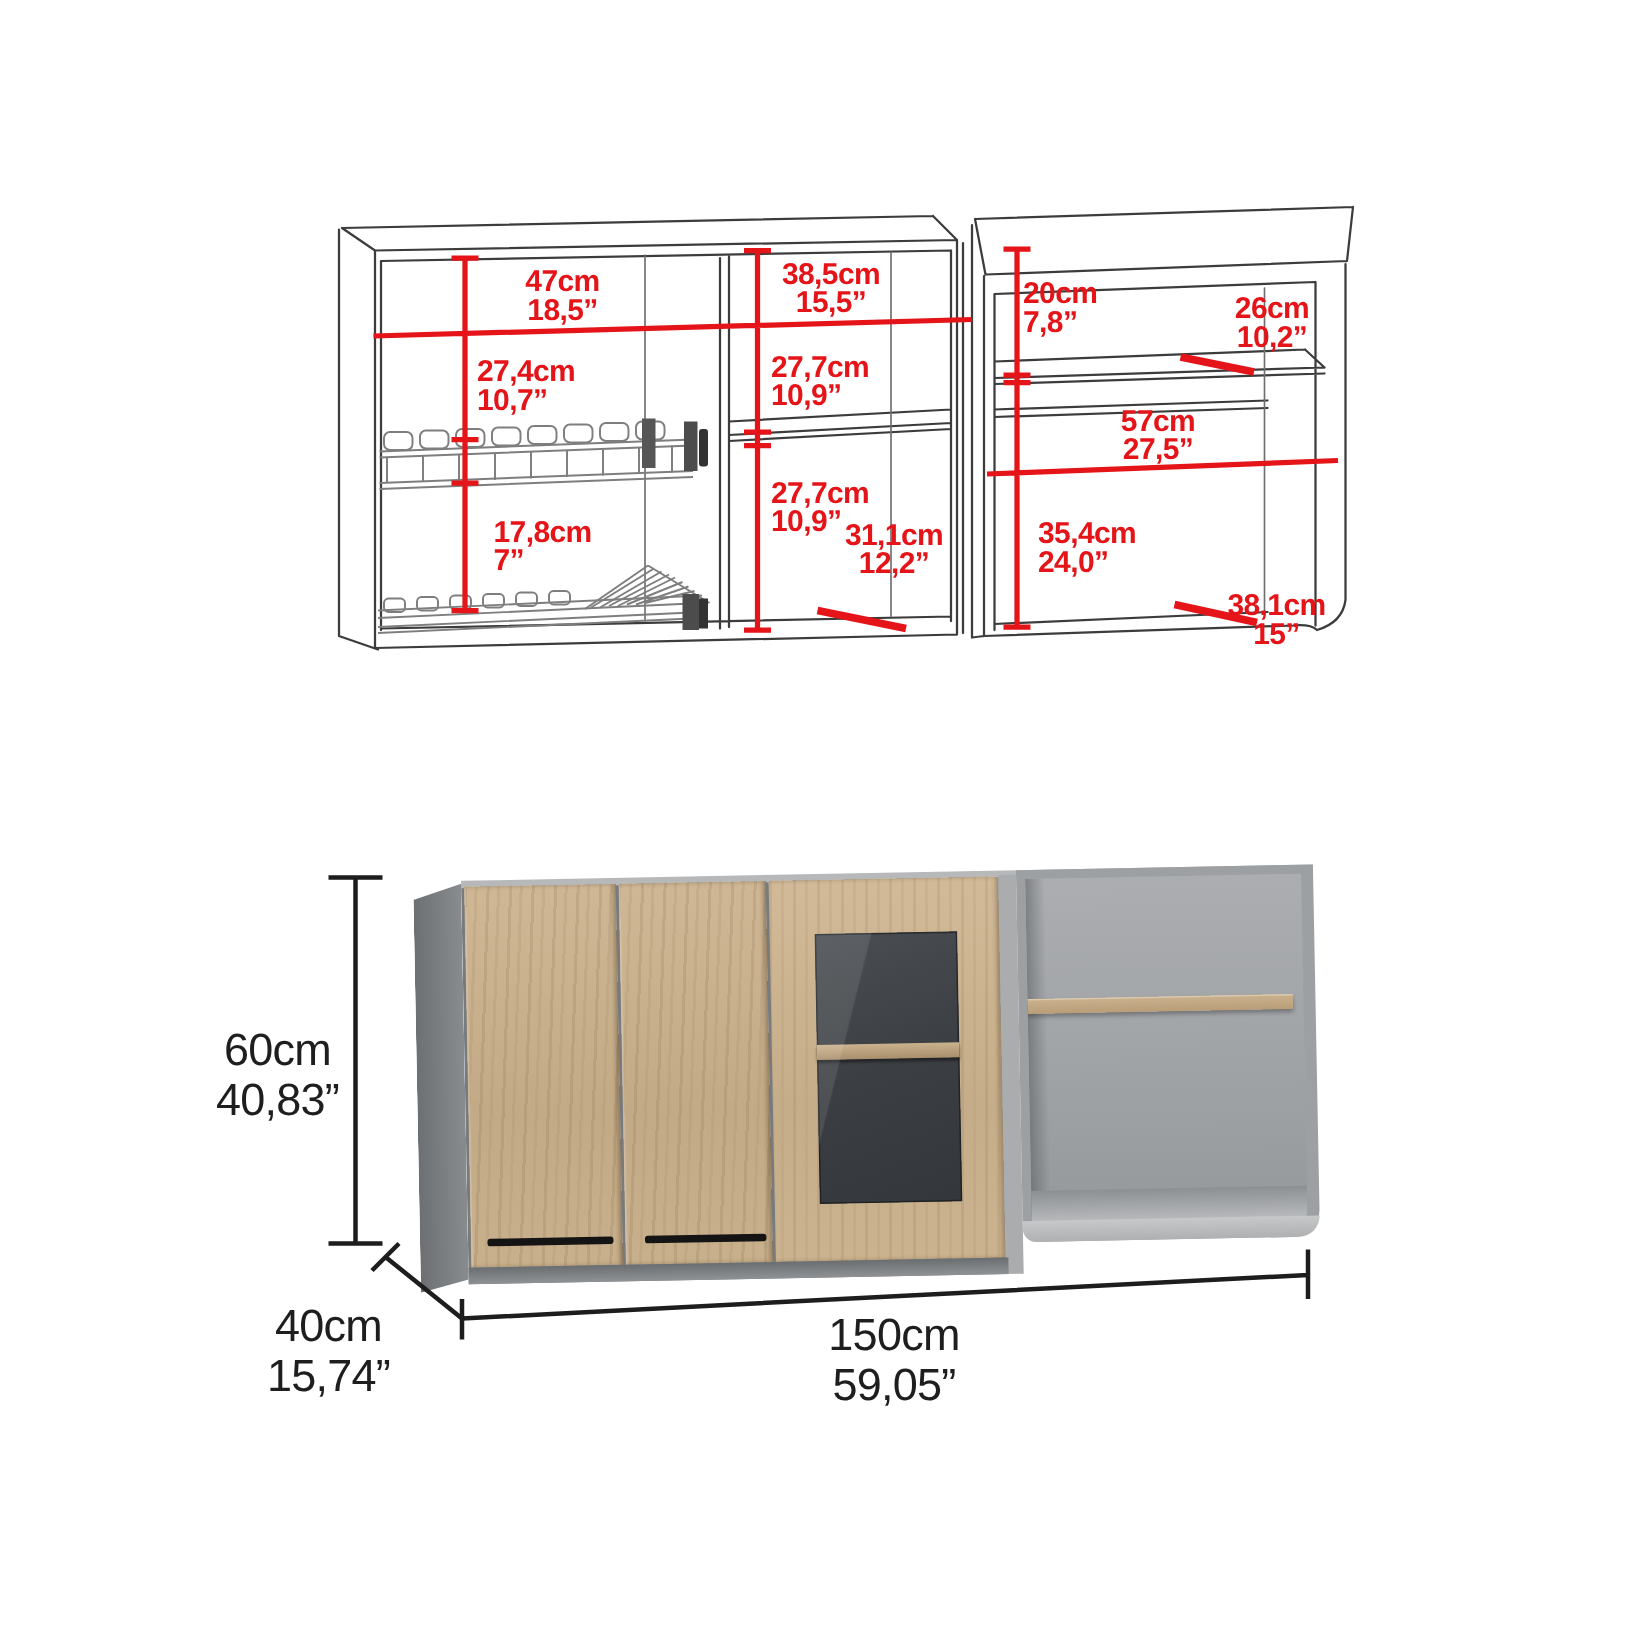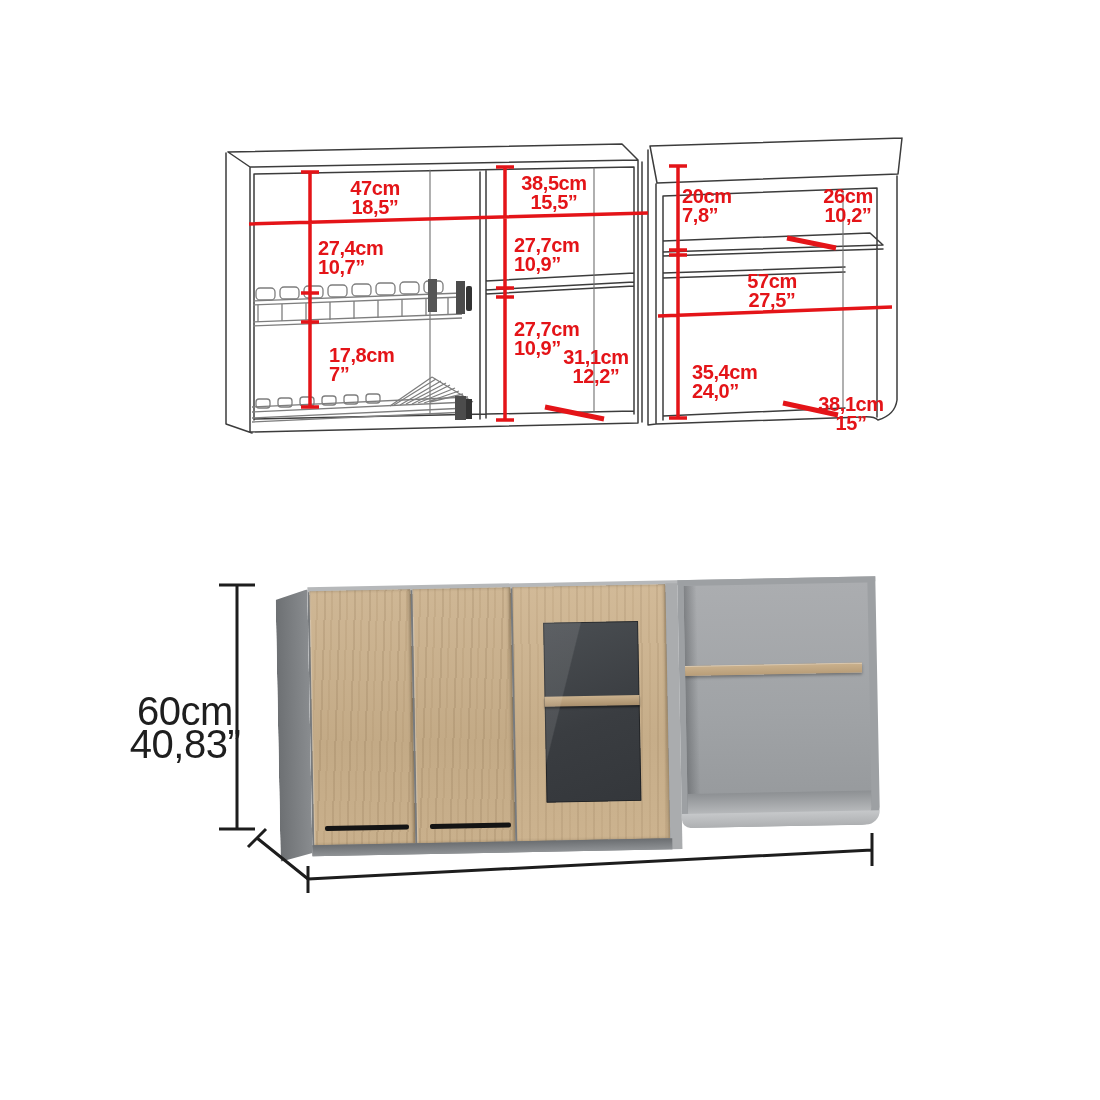--- a/index.html
+++ b/index.html
@@ -6,22 +6,22 @@
   .stage{position:relative;width:1070px;height:1100px;background:#ffffff;overflow:hidden;
          font-family:"Liberation Sans",sans-serif;}
   svg{position:absolute;left:0;top:0;}
 
   
   .rlabel{position:absolute;color:#e41418;font-weight:700;font-size:20px;line-height:19px;
           letter-spacing:-0.4px;white-space:nowrap;}
   .rlabel.center{transform:translateX(-50%);text-align:center;}
 
   
-  .blabel{position:absolute;color:#1e1e1e;font-size:40px;line-height:33px;
-          letter-spacing:-0.5px;white-space:nowrap;transform:translateX(-50%);text-align:center;margin-top:11px;}
+  .blabel{position:absolute;color:#1e1e1e;font-size:30px;line-height:33px;
+          letter-spacing:-0.5px;white-space:nowrap;transform:translateX(-50%);text-align:center;}
 
   
   .cabinet{position:absolute;left:276px;top:576px;width:612px;height:292px;
            transform:rotate(-1.1deg);transform-origin:306px 146px;}
   .cabinet *{position:absolute;}
   .cab-side{left:2px;top:8px;width:32px;height:272px;
             clip-path:polygon(0 3.7%,100% 0,100% 97%,0 100%);
             background:linear-gradient(90deg,#6d7073,#898c8f);}
   .cab-top-edge{left:34px;top:6px;width:568px;height:5px;background:#b6b8ba;}
   .cab-carcass{left:34px;top:9px;width:360px;height:266px;background:#787b7e;}
@@ -166,29 +166,29 @@
     <span>10,9”</span>
   </div>
   <div class="rlabel center" style="left:596px;top:348px;">
     <span>31,1cm</span><br>
     <span>12,2”</span>
   </div>
   <div class="rlabel" style="left:682px;top:187px;">
     <span>20cm</span><br>
     <span>7,8”</span>
   </div>
-  <div class="rlabel center" style="left:848px;top:187px;text-align:center;">
+  <div class="rlabel center" style="left:848px;top:197px;text-align:center;">
     <span>26cm</span><br>
     <span>10,2”</span>
   </div>
   <div class="rlabel center" style="left:772px;top:272px;">
     <span>57cm</span><br>
     <span>27,5”</span>
   </div>
-  <div class="rlabel" style="left:692px;top:363px;">
+  <div class="rlabel" style="left:692px;top:347px;">
     <span>35,4cm</span><br>
     <span>24,0”</span>
   </div>
   <div class="rlabel center" style="left:851px;top:363px;margin-top:32px;">
     <span>38,1cm</span><br>
     <span>15”</span>
   </div>
 
   <div class="cabinet">
     <div class="cab-side"></div>
@@ -221,14 +221,22 @@
       <path d="M237,585 V829 M219,585 H255 M219,829 H255"></path>
       <path d="M257,838 L308,879 M248,847 L266,829"></path>
       <path d="M308,879 L872,850 M308,866 V893 M872,833 V866"></path>
     </g>
   </svg>
 
   <div class="blabel" style="left:185px;top:684px;">
     <span>60cm</span><br>
     <span>40,83”</span>
   </div>
+  <div class="blabel" style="left:219px;top:868px;">
+    <span>40cm</span><br>
+    <span>15,74”</span>
+  </div>
+  <div class="blabel" style="left:596px;top:874px;">
+    <span>150cm</span><br>
+    <span>59,05”</span>
+  </div>
 
 </div>
 
 </body></html>

